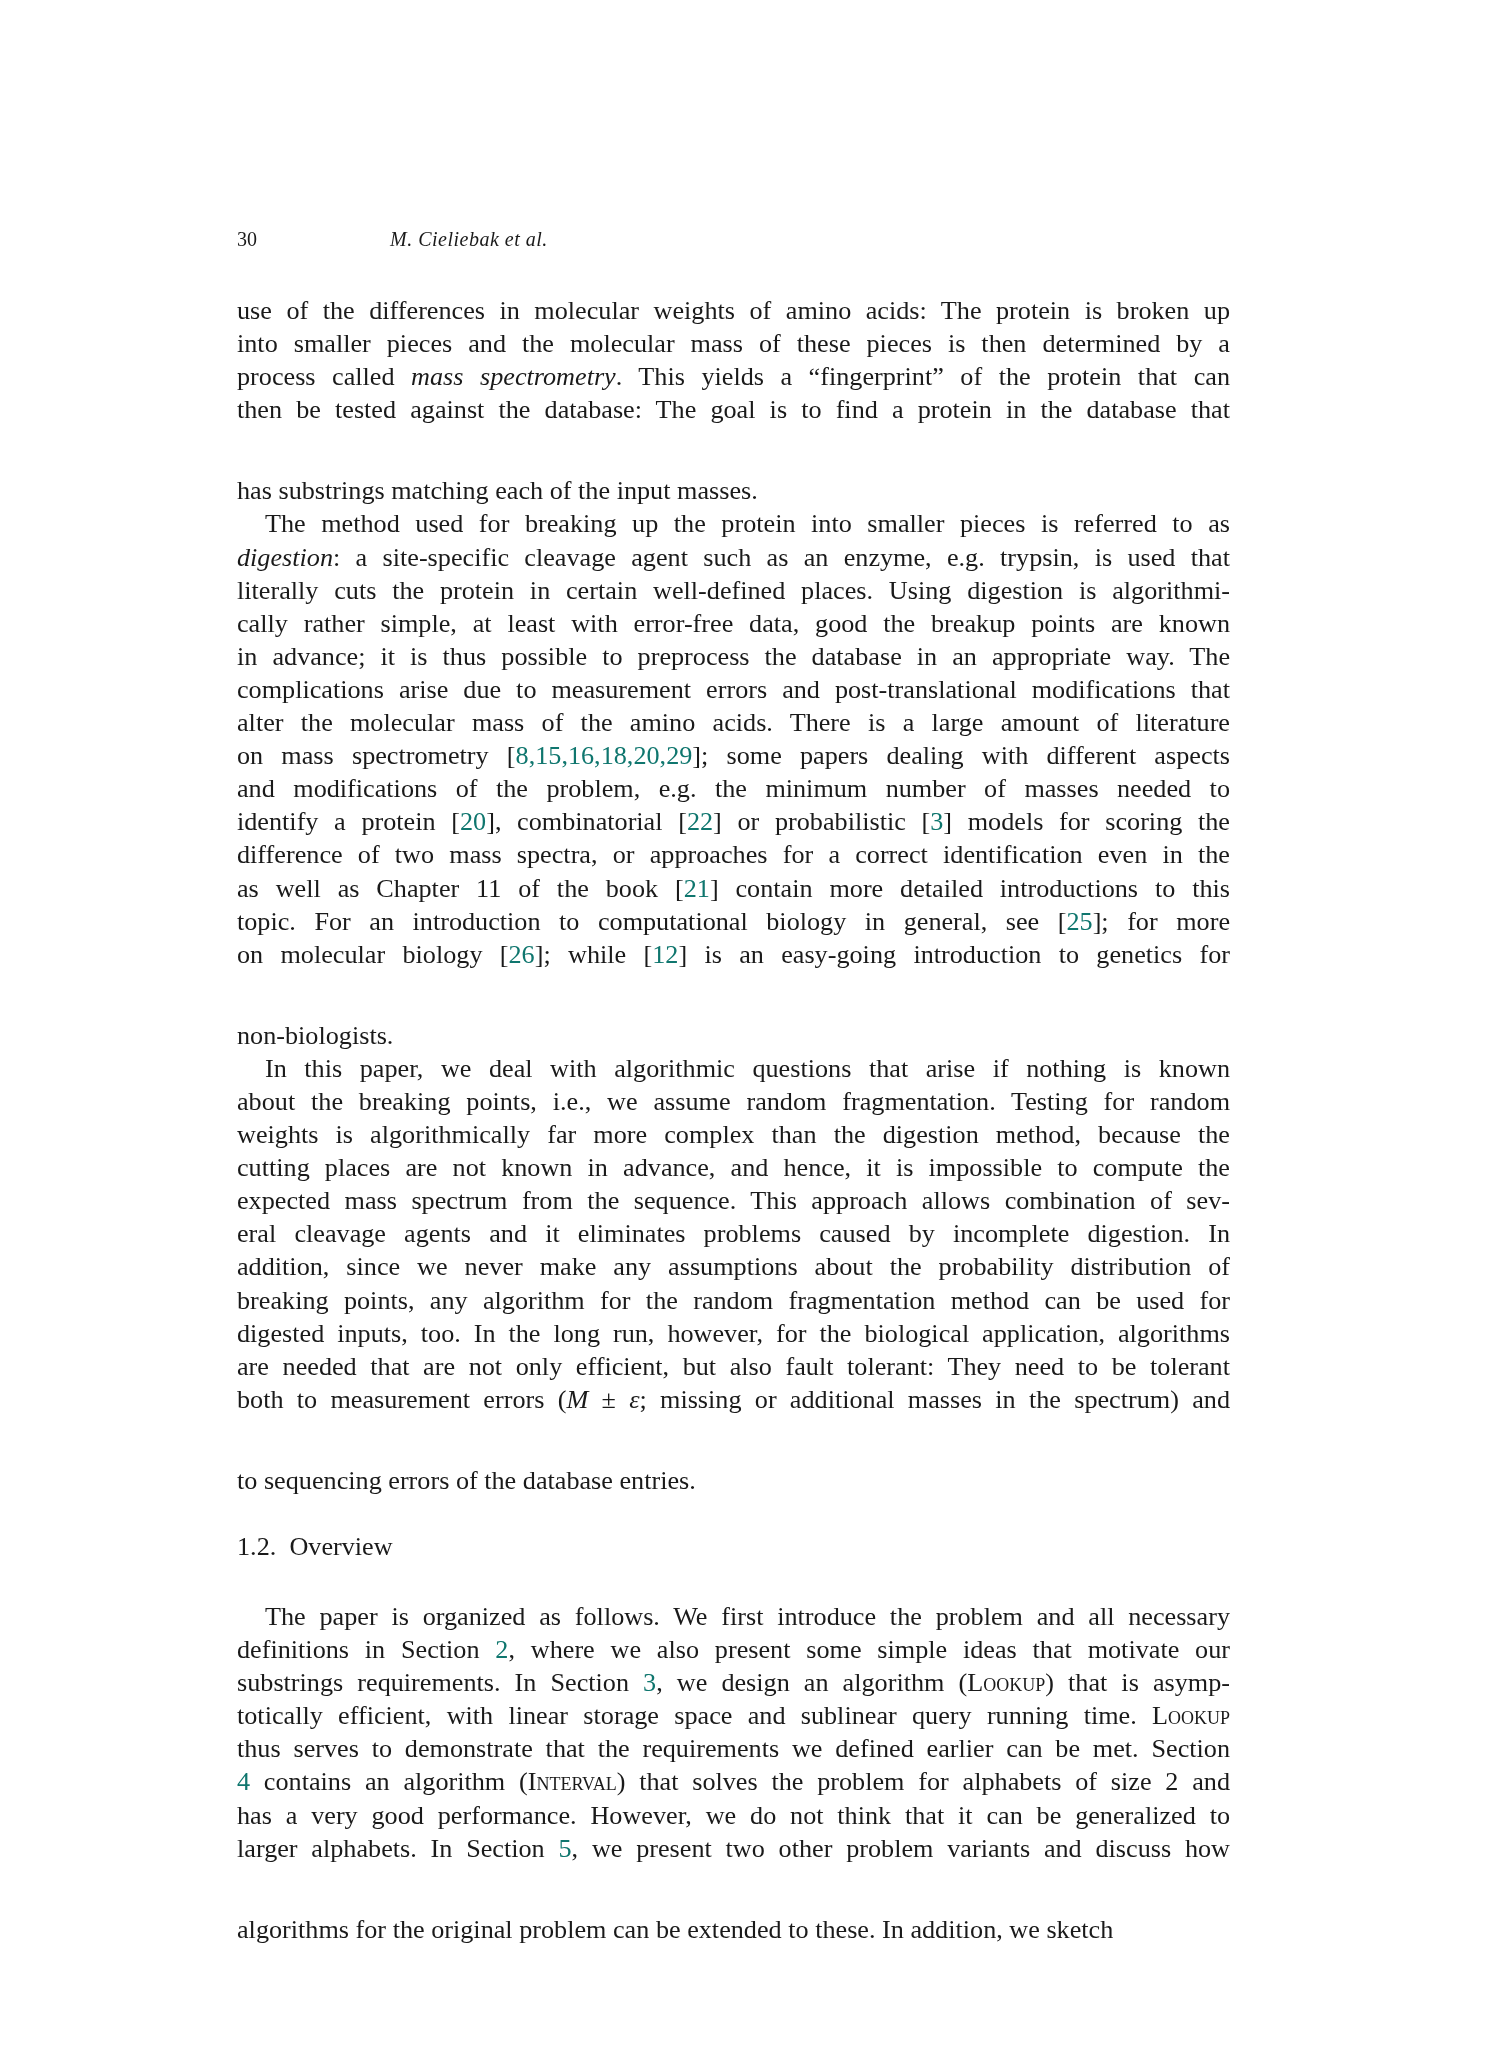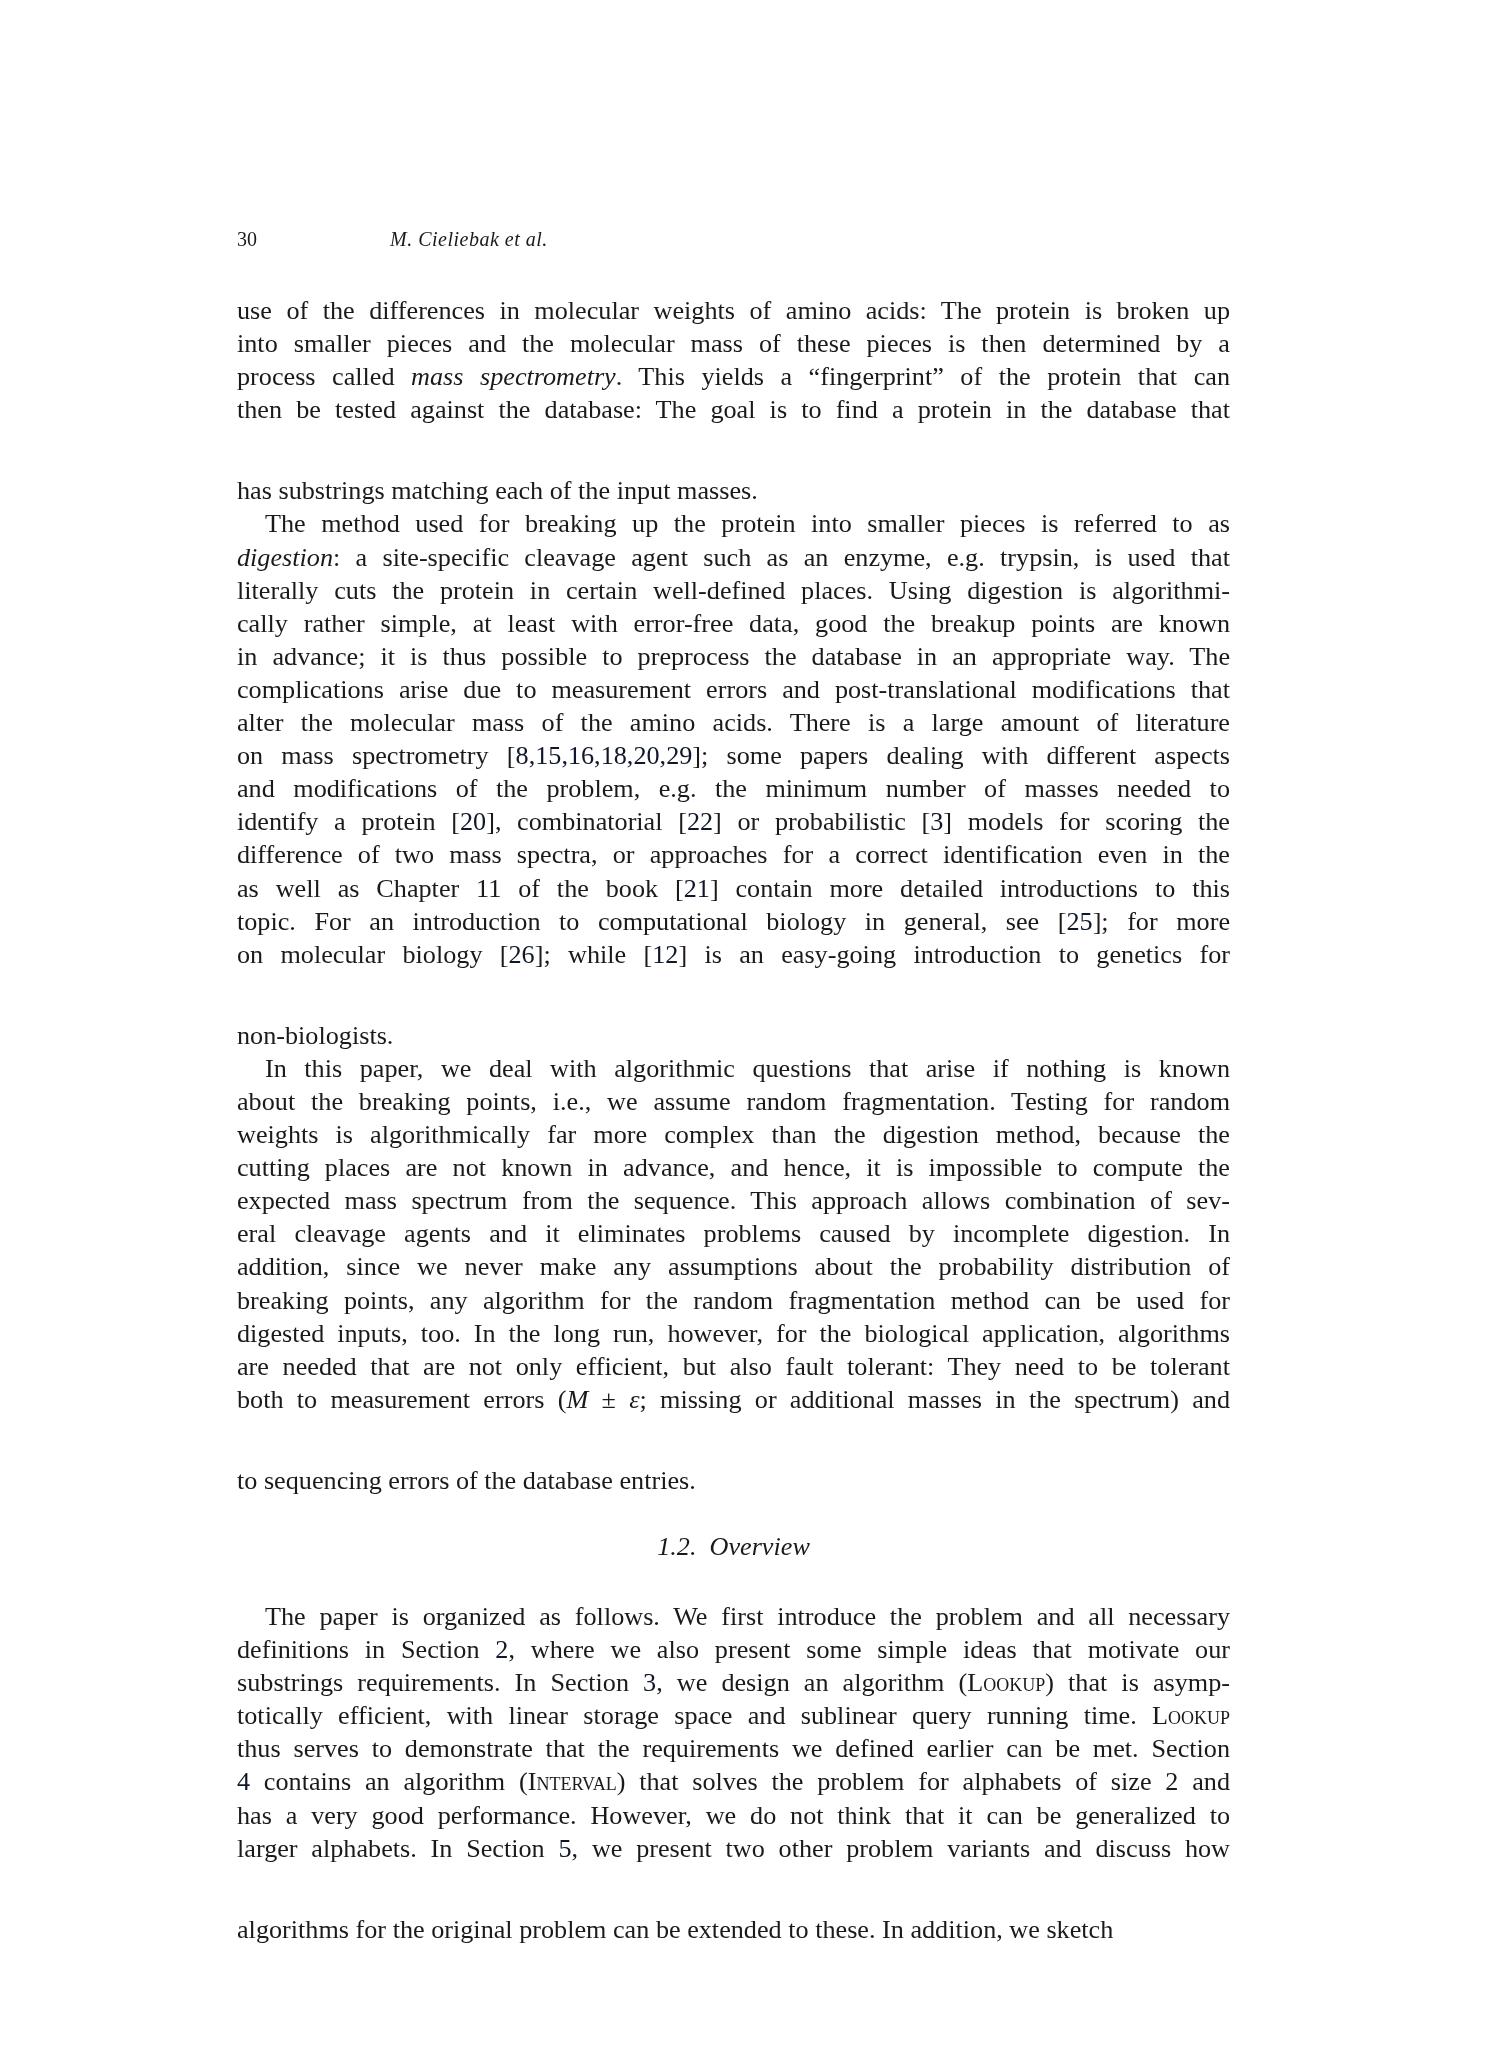--- a/index.html
+++ b/index.html
@@ -5,24 +5,24 @@
   html, body { margin: 0; padding: 0; background: #ffffff; }
   body { width: 1511px; height: 2061px; position: relative; overflow: hidden;
          font-family: "Liberation Serif", "DejaVu Serif", serif; color: #1a1a1a; }
   .header { position: absolute; top: 228px; left: 237px; font-size: 20px; }
   .header .page-num { position: absolute; left: 0; top: 0; }
   .header .running-head { position: absolute; left: 153px; top: 0; font-style: italic; white-space: nowrap; letter-spacing: 0.5px; }
   .body { position: absolute; left: 237px; top: 294px; width: 993px; font-size: 26.2px; }
   .line { height: 33.1px; line-height: 33.1px; white-space: nowrap; text-align: justify; text-align-last: justify; }
   .line.last { text-align-last: left; margin-top: 48px; }
   .line.indent { padding-left: 28px; }
-  .ref { color: #0f172a; }
+  .ref { color: #0f766e; }
   i, .it { font-style: italic; }
   .sc { font-variant: small-caps; }
-  .section-head { font-style: italic; height: 33px; line-height: 33px; text-align: center; }
+  .section-head { height: 33px; line-height: 33px; }
   .gap-heading-before { height: 33px; }
   .gap-heading-after { height: 37px; }
 </style>
 </head>
 <body>
 
 <div class="header">
   <span class="page-num">30</span>
   <span class="running-head">M. Cieliebak et al.</span>
 </div>

